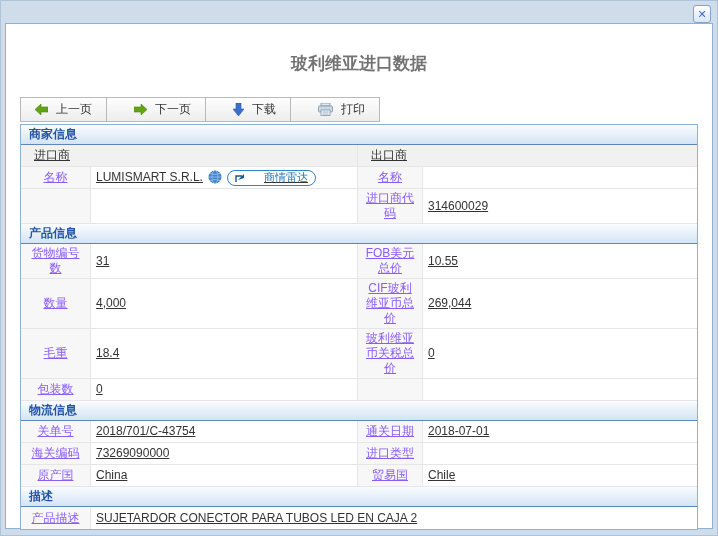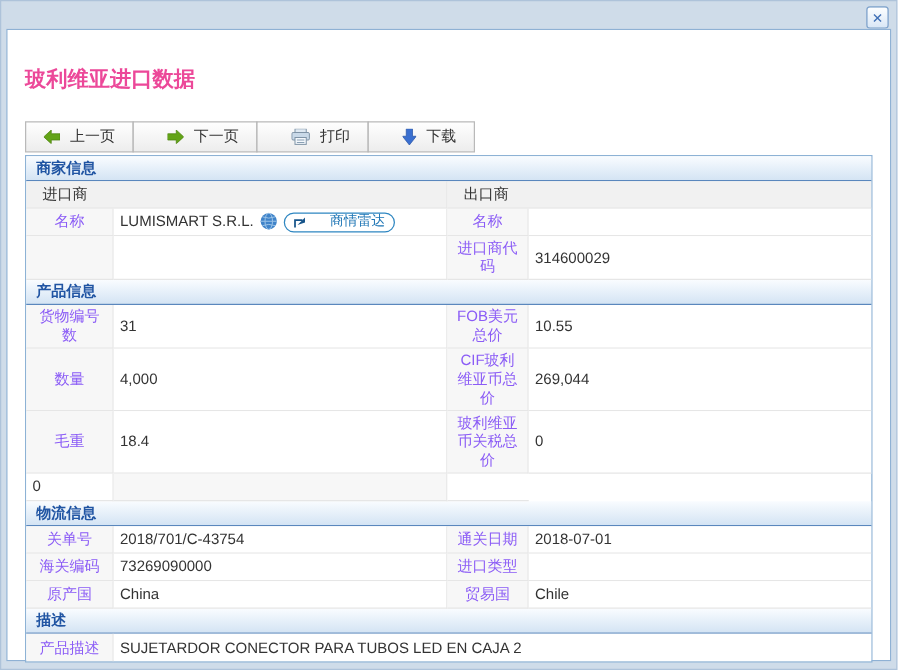--- a/index.html
+++ b/index.html
@@ -25,21 +25,22 @@
     display: flex; align-items: center; justify-content: center;
     cursor: pointer;
   }
   .panel {
     position: absolute; left: 4px; right: 4px; top: 22px; bottom: 6px;
     background: #ffffff;
     border: 1px solid #8fb1d4;
     padding: 0 14px;
   }
   .page-title {
-    font-size: 17px; font-weight: bold; color: #ec4899;
+    text-align: center;
+    font-size: 17px; font-weight: bold; color: #737373;
     margin-top: 28px; margin-bottom: 22px;
   }
   .toolbar { display: flex; margin-bottom: 2px; }
   .tb-btn {
     display: inline-flex; align-items: center; gap: 8px;
     height: 25px; padding: 0 14px;
     border: 1px solid #b9b9b9;
     background: linear-gradient(#fefefe, #ededed);
     font-size: 12px; color: #333;
     cursor: pointer;
@@ -59,20 +60,21 @@
   }
   .grid4 { display: grid; grid-template-columns: 70px 267px 65px 1fr; }
   .grid2 { display: grid; grid-template-columns: 70px 1fr; }
   .cell {
     border-bottom: 1px solid #e6e6e6;
     border-right: 1px solid #e6e6e6;
     display: flex; align-items: center;
     min-height: 22px;
     padding: 2px 5px;
     line-height: 15px;
+    text-decoration: underline;
   }
   .cell.last { border-right: none; }
   .lbl {
     background: #f7f7f7;
     justify-content: center; text-align: center;
     color: #8b5cf6;
   }
   .subhead {
     background: #f1f1f1;
     padding-left: 13px;
@@ -110,37 +112,37 @@
       <button class="tb-btn">
         <span class="icon-inline">
           <svg width="13" height="11" viewBox="0 0 13 11">
               <path d="M7 0 L7 3 L0 3 L0 8 L7 8 L7 11 L13 5.5 Z" fill="#63a417" stroke="#4c830e" stroke-width="0.6"></path>
             </svg>
         </span>
         <span>下一页</span>
       </button>
       <button class="tb-btn">
         <span class="icon-inline">
+          <svg width="11" height="13" viewBox="0 0 11 13">
+              <path d="M3 0 L8 0 L8 6 L11 6 L5.5 13 L0 6 L3 6 Z" fill="#3a6fd0" stroke="#2b55a5" stroke-width="0.6"></path>
+            </svg>
+        </span>
+        <span>下载</span>
+      </button>
+      <button class="tb-btn">
+        <span class="icon-inline">
           <svg width="15" height="13" viewBox="0 0 15 13">
             <rect x="3" y="0" width="9" height="3" fill="#dfe9f2" stroke="#7f93a6" stroke-width="0.8"></rect>
             <rect x="0.5" y="3" width="14" height="6" rx="1" fill="#c9d9e8" stroke="#7f93a6" stroke-width="0.8"></rect>
             <rect x="3" y="7" width="9" height="5.5" fill="#f4f8fc" stroke="#7f93a6" stroke-width="0.8"></rect>
             <line x1="4.5" y1="9" x2="10.5" y2="9" stroke="#8aa0b4" stroke-width="0.8"></line>
             <line x1="4.5" y1="11" x2="10.5" y2="11" stroke="#8aa0b4" stroke-width="0.8"></line>
           </svg>
         </span>
         <span>打印</span>
-      </button>
-      <button class="tb-btn">
-        <span class="icon-inline">
-          <svg width="11" height="13" viewBox="0 0 11 13">
-              <path d="M3 0 L8 0 L8 6 L11 6 L5.5 13 L0 6 L3 6 Z" fill="#3a6fd0" stroke="#2b55a5" stroke-width="0.6"></path>
-            </svg>
-        </span>
-        <span>下载</span>
       </button>
     </div>
 
     <div class="data-table">
 
       <div class="sec-header">商家信息</div>
       <div class="grid4">
         <div class="cell subhead" style="grid-column:1/3">进口商</div>
         <div class="cell subhead last" style="grid-column:3/5">出口商</div>
       </div>
@@ -192,20 +194,21 @@
         <div class="cell lbl">CIF玻利维亚币总价</div>
         <div class="cell val last">269,044</div>
       </div>
       <div class="grid4">
         <div class="cell lbl">毛重</div>
         <div class="cell val">18.4</div>
         <div class="cell lbl">玻利维亚币关税总价</div>
         <div class="cell val last">0</div>
       </div>
       <div class="grid4">
+        <div class="cell lbl">包装数</div>
         <div class="cell val">0</div>
         <div class="cell lbl"></div>
         <div class="cell val last"></div>
       </div>
 
       <div class="sec-header">物流信息</div>
       <div class="grid4">
         <div class="cell lbl">关单号</div>
         <div class="cell val">2018/701/C-43754</div>
         <div class="cell lbl">通关日期</div>

